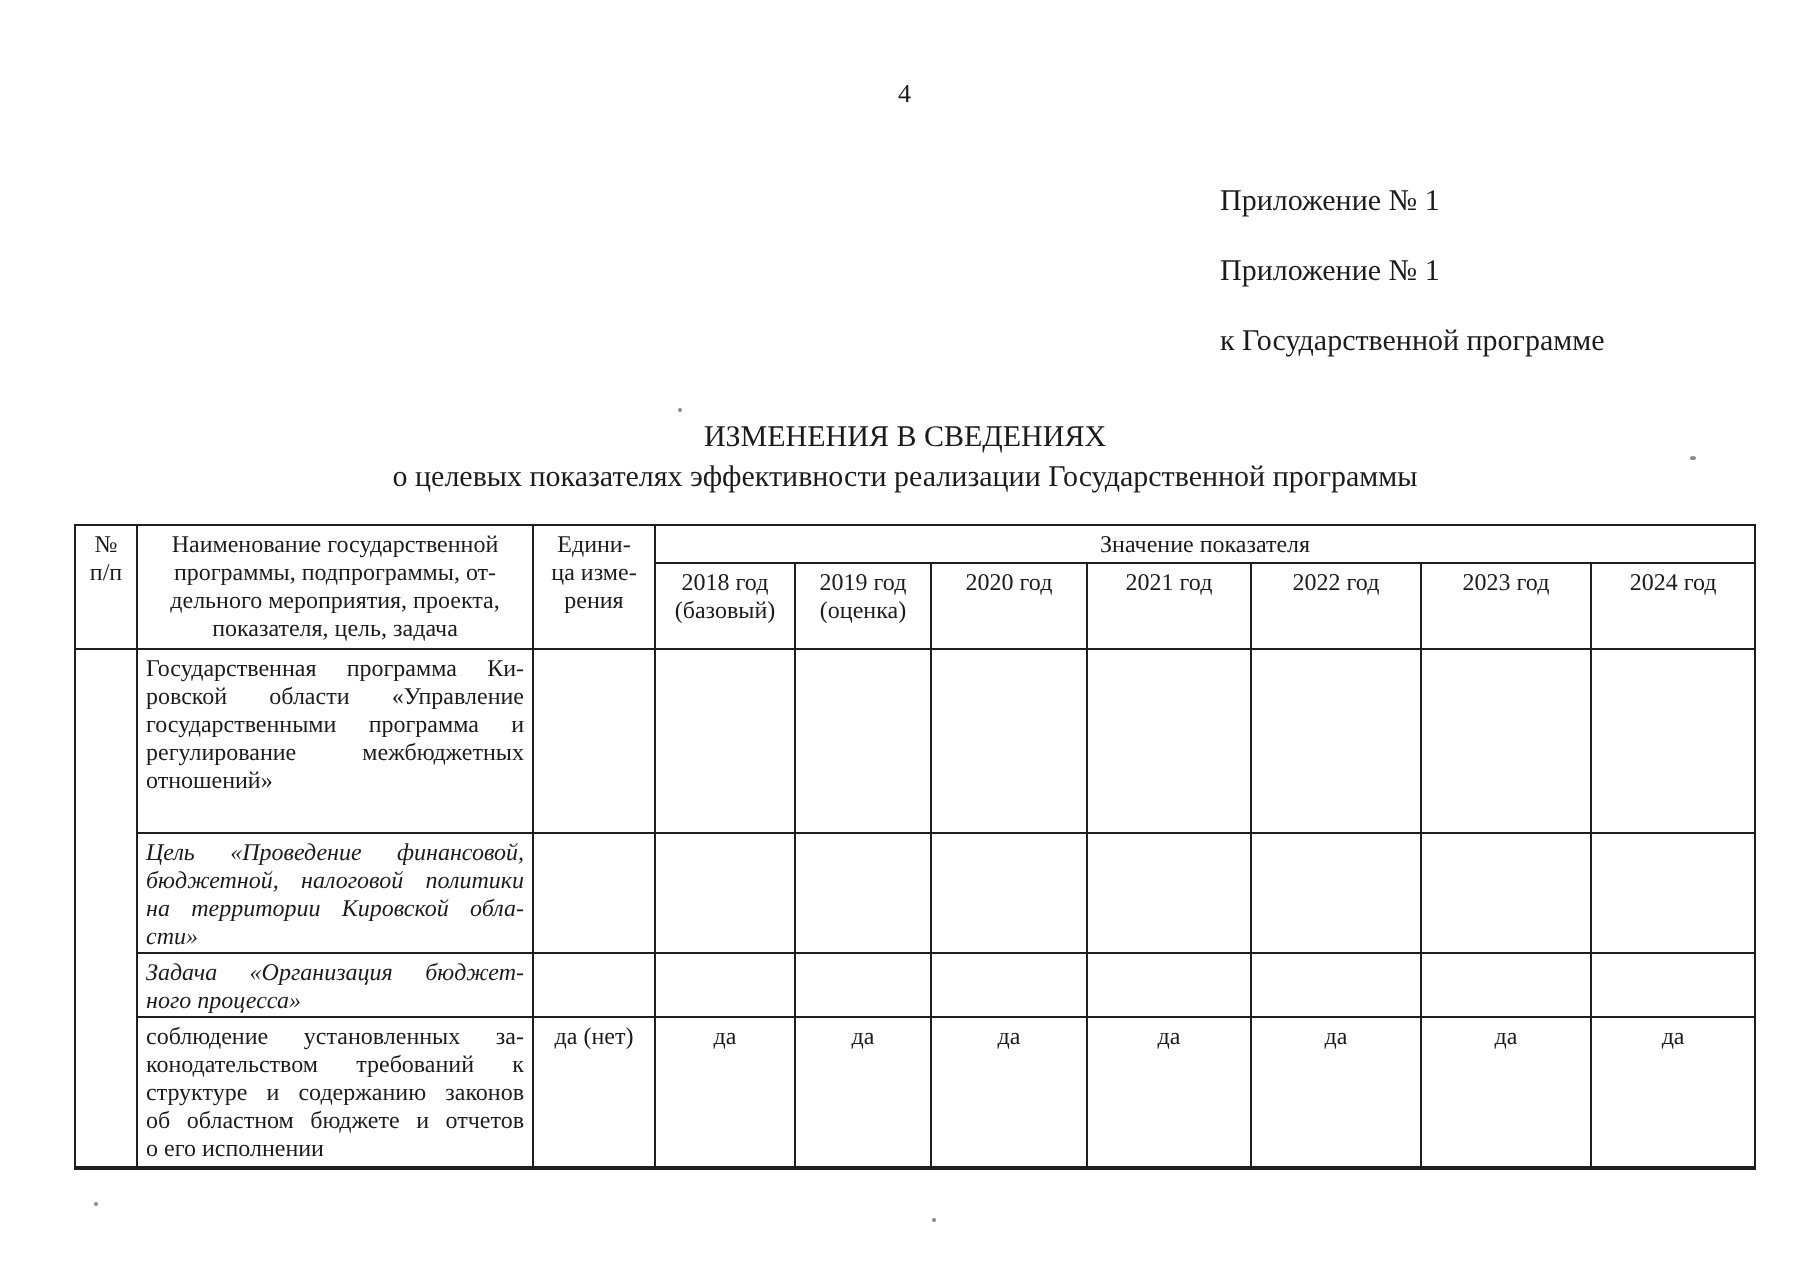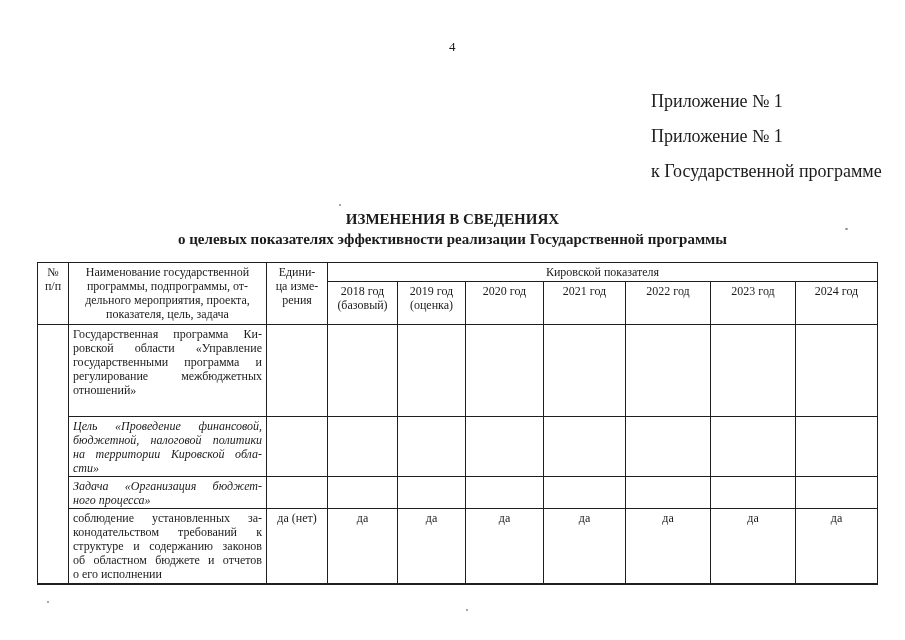--- a/index.html
+++ b/index.html
@@ -14,30 +14,30 @@
   }
   .pagenum {
     position: absolute;
     top: 39px; left: 0; right: 0;
     text-align: center;
     font-size: 13px;
     letter-spacing: 0.5px;
   }
   .appendix {
     position: absolute;
-    left: 651px; top: 93px;
-    font-size: 18px;
+    left: 610px; top: 93px;
+    font-size: 15px;
     line-height: 16px;
   }
   .appendix div { margin-bottom: 19px; white-space: nowrap; }
   .doc-title {
     position: absolute;
     top: 209px; left: 0; right: 0;
     text-align: center;
-    font-weight: bold;
+    font-weight: normal;
     font-size: 15px;
     line-height: 20px;
   }
   table.tbl {
     position: absolute;
     left: 37px; top: 262px;
     width: 840px;
     border-collapse: collapse;
     table-layout: fixed;
     font-size: 12px;
@@ -106,21 +106,21 @@
             <div>Наименование государственной</div>
             <div>программы, подпрограммы, от-</div>
             <div>дельного мероприятия, проекта,</div>
             <div>показателя, цель, задача</div>
           </th>
         <th rowspan="2" class="ctr">
             <div>Едини-</div>
             <div>ца изме-</div>
             <div>рения</div>
           </th>
-        <th colspan="7" class="ctr vg">Кировской показателя</th>
+        <th colspan="7" class="ctr vg">Значение показателя</th>
       </tr>
       <tr class="hr2">
         <th class="ctr">
             <div>2018 год</div>
             <div>(базовый)</div>
           </th>
         <th class="ctr">
             <div>2019 год</div>
             <div>(оценка)</div>
           </th>

